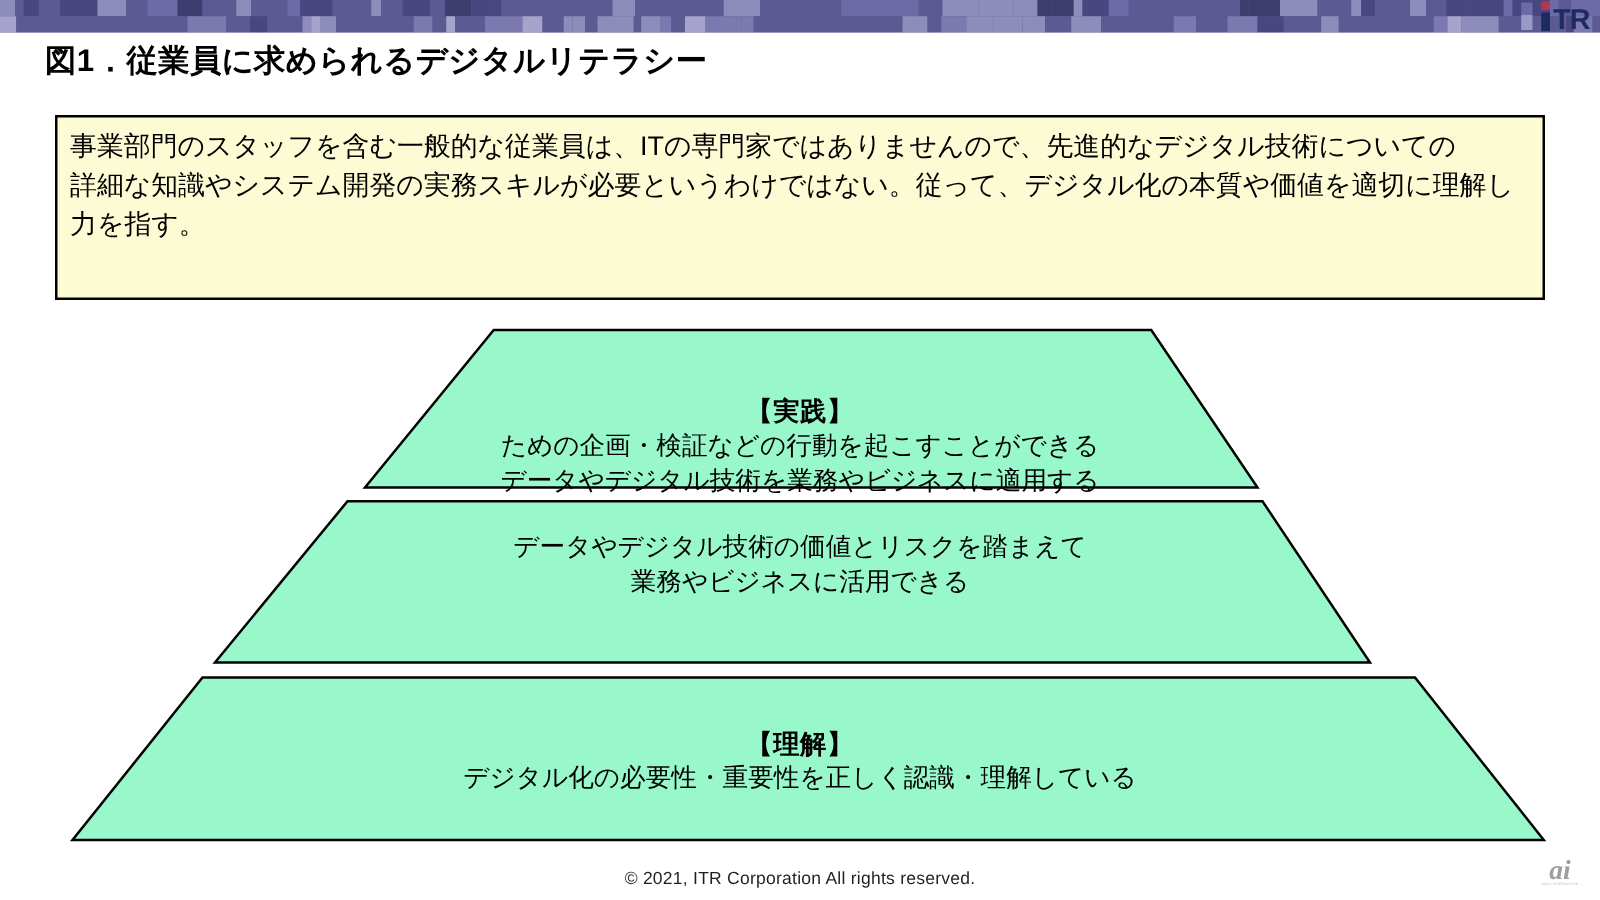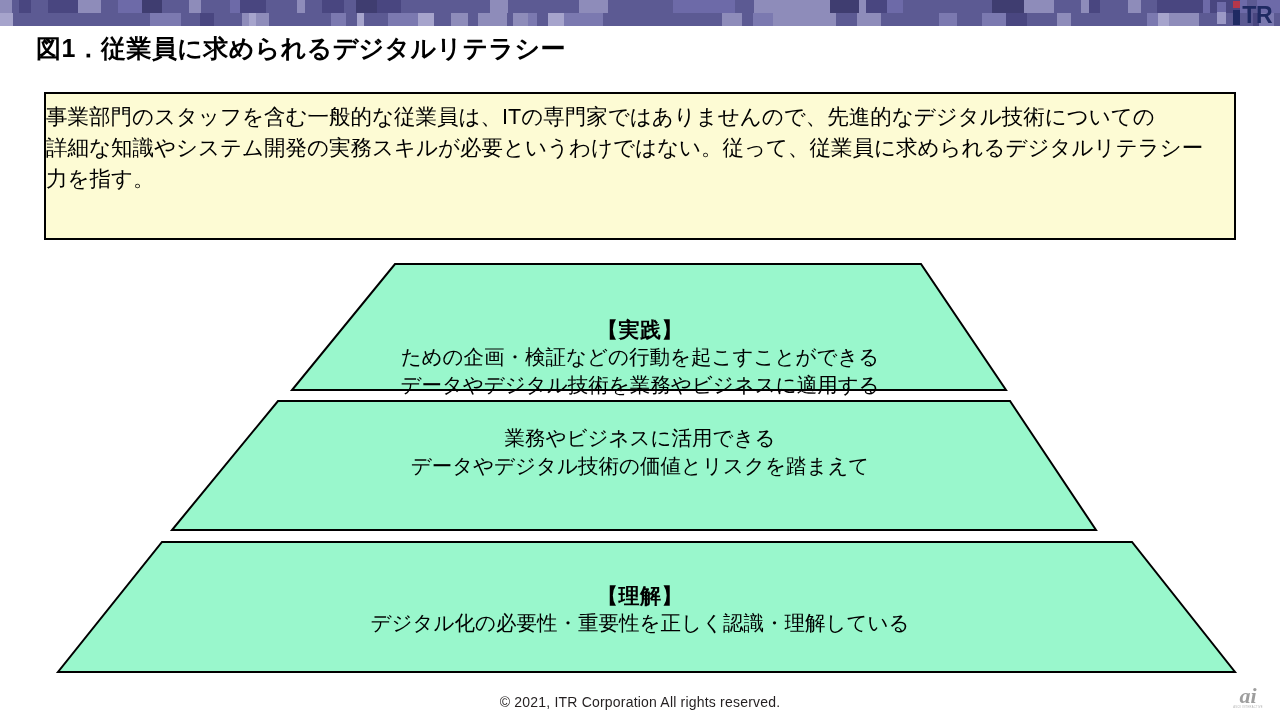--- a/index.html
+++ b/index.html
@@ -46,21 +46,21 @@
     font-size:25px;font-weight:bold;color:#000;
     letter-spacing:0.4px;white-space:nowrap;
   }
 
   
   .note-box{
     position:absolute;left:44px;top:92px;
     width:1192px;height:148px;
     background:#fdfbd4;border:2px solid #000;
     box-sizing:border-box;
-    padding:8px 10px 0 0;
+    padding:8px 10px 0 10px;
   }
   .note-box p{
     margin:0;font-size:21.5px;line-height:31px;color:#000;
     letter-spacing:0px;
   }
 
   
   .pyramid{position:absolute;left:0;top:250px;width:1280px;height:430px;}
   .tier{position:absolute;left:0;top:0;width:1280px;height:430px;}
   .tier svg{position:absolute;left:0;top:0;}
@@ -244,21 +244,21 @@
         <span class="i-dot"></span>
       </span>
       <span class="tr">TR</span>
     </span>
   </div>
 
   <div class="fig-title">図1．従業員に求められるデジタルリテラシー</div>
 
   <div class="note-box">
     <p>事業部門のスタッフを含む一般的な従業員は、ITの専門家ではありませんので、先進的なデジタル技術についての</p>
-    <p>詳細な知識やシステム開発の実務スキルが必要というわけではない。従って、従業員に求められるデジタルリテラシー</p>
+    <p>詳細な知識やシステム開発の実務スキルが必要というわけではない。従って、デジタル化の本質や価値を適切に理解し</p>
     <p>力を指す。</p>
   </div>
 
   <div class="pyramid">
 
     <div class="tier">
       <svg width="1280" height="430">
         <polygon points="395,14 921,14 1006,140 292,140" fill="#99f7cc" stroke="#000000" stroke-width="2"></polygon>
       </svg>
       <div class="tier-text" style="top:34px;margin-top:32px;">
@@ -266,22 +266,22 @@
         <div class="tier-line">ための企画・検証などの行動を起こすことができる</div>
         <div class="tier-line">データやデジタル技術を業務やビジネスに適用する</div>
       </div>
     </div>
 
     <div class="tier">
       <svg width="1280" height="430">
         <polygon points="278,151 1010,151 1096,280 172,280" fill="#99f7cc" stroke="#000000" stroke-width="2"></polygon>
       </svg>
       <div class="tier-text" style="top:174px;">
+        <div class="tier-line">データやデジタル技術の価値とリスクを踏まえて</div>
         <div class="tier-line">業務やビジネスに活用できる</div>
-        <div class="tier-line">データやデジタル技術の価値とリスクを踏まえて</div>
       </div>
     </div>
 
     <div class="tier">
       <svg width="1280" height="430">
         <polygon points="162,292 1132,292 1235,422 58,422" fill="#99f7cc" stroke="#000000" stroke-width="2"></polygon>
       </svg>
       <div class="tier-text" style="top:332px;">
         <div class="tier-label">【理解】</div>
         <div class="tier-line">デジタル化の必要性・重要性を正しく認識・理解している</div>

